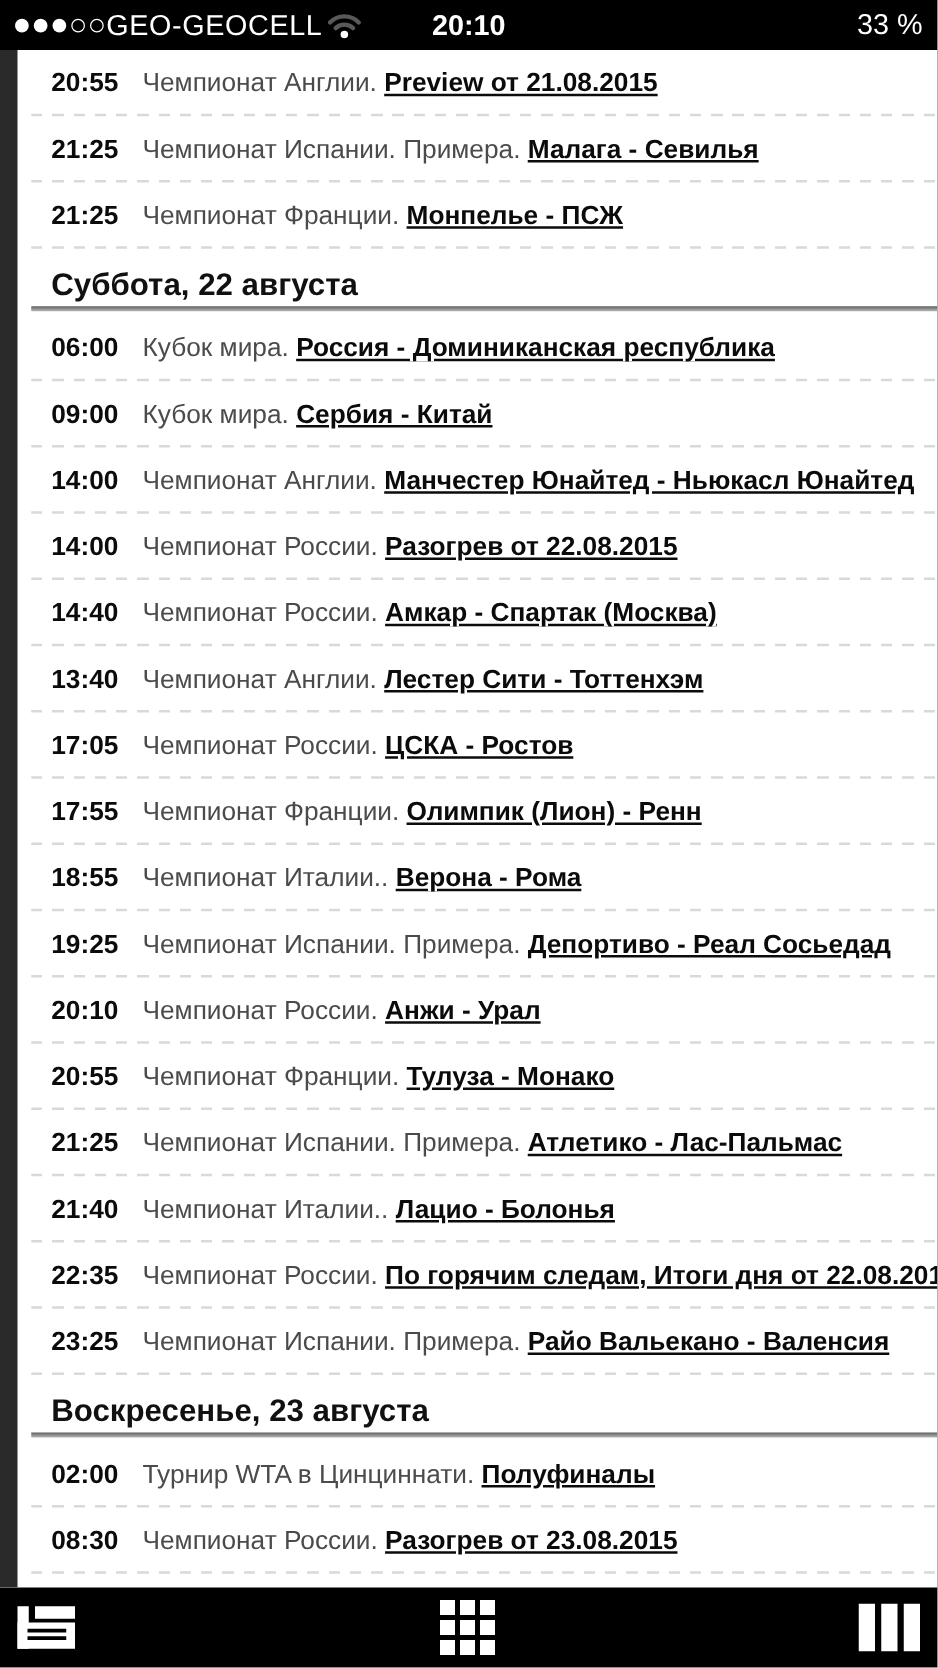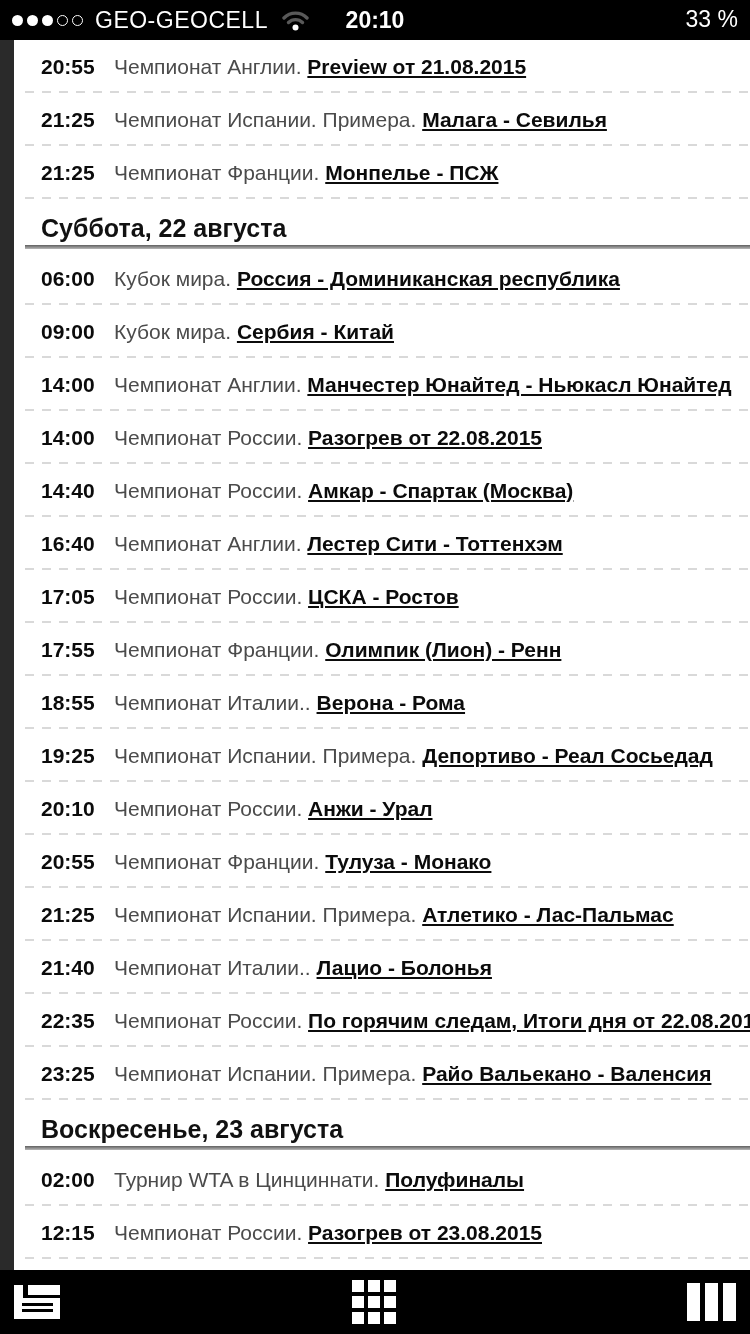--- a/index.html
+++ b/index.html
@@ -9,21 +9,21 @@
     width:750px; height:1334px; margin:0 auto; background:#fff;
     position:relative; overflow:hidden;
   }
 
   
   .status-bar {
     height:40px; background:#000; color:#fff;
     display:flex; align-items:center; position:relative;
     padding:0 12px; font-size:23px;
   }
-  .sb-left { display:flex; align-items:center; gap:10px; }
+  .sb-left { display:flex; align-items:center; }
   .signal-dots { display:flex; align-items:center; gap:4px; margin-right:2px; }
   .dot { width:11px; height:11px; border-radius:50%; }
   .dot.filled { background:#fff; }
   .dot.empty  { border:1.5px solid #fff; }
   .carrier { letter-spacing:0.5px; }
   .wifi { margin-left:4px; margin-top:2px; }
   .sb-time {
     position:absolute; left:50%; transform:translateX(-50%);
     font-weight:bold; font-size:23px;
   }
@@ -146,21 +146,21 @@
         </div>
         <div class="row">
           <span class="time">14:00</span>
           <span class="desc"><span>Чемпионат России. </span><b>Разогрев от 22.08.2015</b></span>
         </div>
         <div class="row">
           <span class="time">14:40</span>
           <span class="desc"><span>Чемпионат России. </span><b>Амкар - Спартак (Москва)</b></span>
         </div>
         <div class="row">
-          <span class="time">16:40</span>
+          <span class="time">13:40</span>
           <span class="desc"><span>Чемпионат Англии. </span><b>Лестер Сити - Тоттенхэм</b></span>
         </div>
         <div class="row">
           <span class="time">17:05</span>
           <span class="desc"><span>Чемпионат России. </span><b>ЦСКА - Ростов</b></span>
         </div>
         <div class="row">
           <span class="time">17:55</span>
           <span class="desc"><span>Чемпионат Франции. </span><b>Олимпик (Лион) - Ренн</b></span>
         </div>
@@ -197,21 +197,21 @@
           <span class="desc"><span>Чемпионат Испании. Примера. </span><b>Райо Вальекано - Валенсия</b></span>
         </div>
         <div class="sec-header">
           <span>Воскресенье, 23 августа</span>
         </div>
         <div class="row">
           <span class="time">02:00</span>
           <span class="desc"><span>Турнир WTA в Цинциннати. </span><b>Полуфиналы</b></span>
         </div>
         <div class="row">
-          <span class="time">12:15</span>
+          <span class="time">08:30</span>
           <span class="desc"><span>Чемпионат России. </span><b>Разогрев от 23.08.2015</b></span>
         </div>
         <div class="row"></div>
       </div>
   </div>
 
   <div class="bottom-bar">
     <button class="bb-btn">
       <span class="icon-tv-schedule">
         <span class="p-left"></span>

